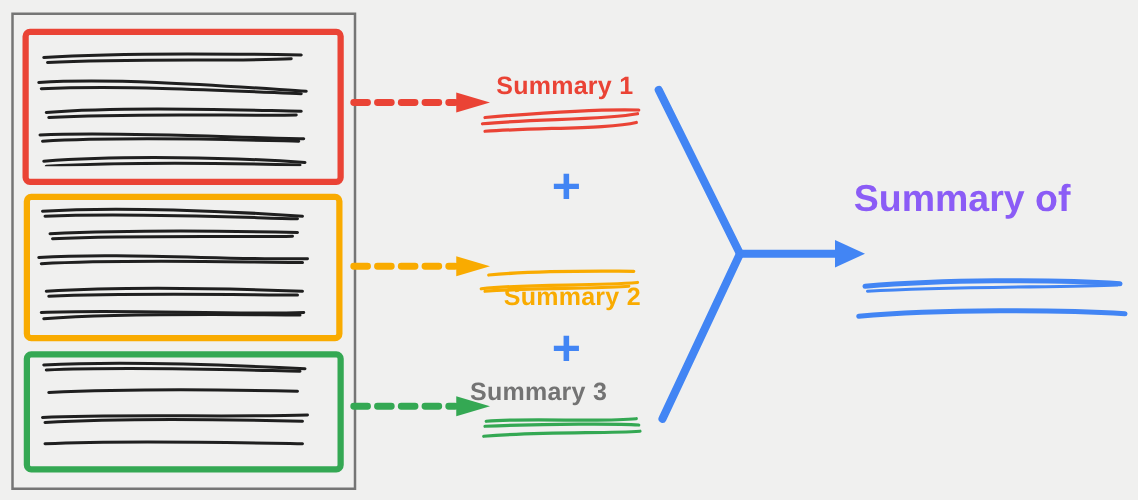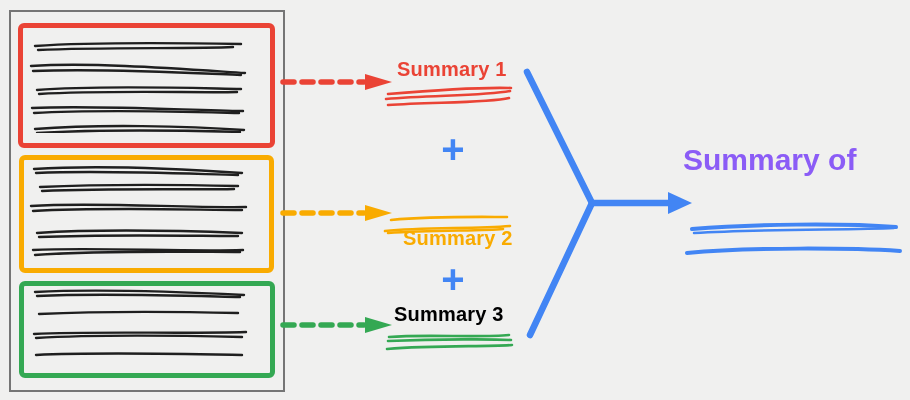--- a/index.html
+++ b/index.html
@@ -38,21 +38,21 @@
   .dash-green{left:280px;top:315px;}
 
   
   .summary-label{
     position:absolute;
     font-size:20px;font-weight:600;letter-spacing:.2px;
     white-space:nowrap;
   }
   .label-1{left:397px;top:58px;color:#EA4335;}
   .label-2{left:403px;top:191px;color:#F9AB00;margin-top:36px;}
-  .label-3{left:394px;top:303px;color:#000000;}
+  .label-3{left:376px;top:303px;color:#737373;}
 
   .label-scribble{width:130px;height:26px;}
   .scr-red{left:384px;top:85px;}
   .scr-orange{left:383px;top:213px;}
   .scr-green{left:385px;top:331px;}
   .label-scribble path{fill:none;stroke-width:2.6;stroke-linecap:round;}
 
   
   .plus{
     position:absolute;

